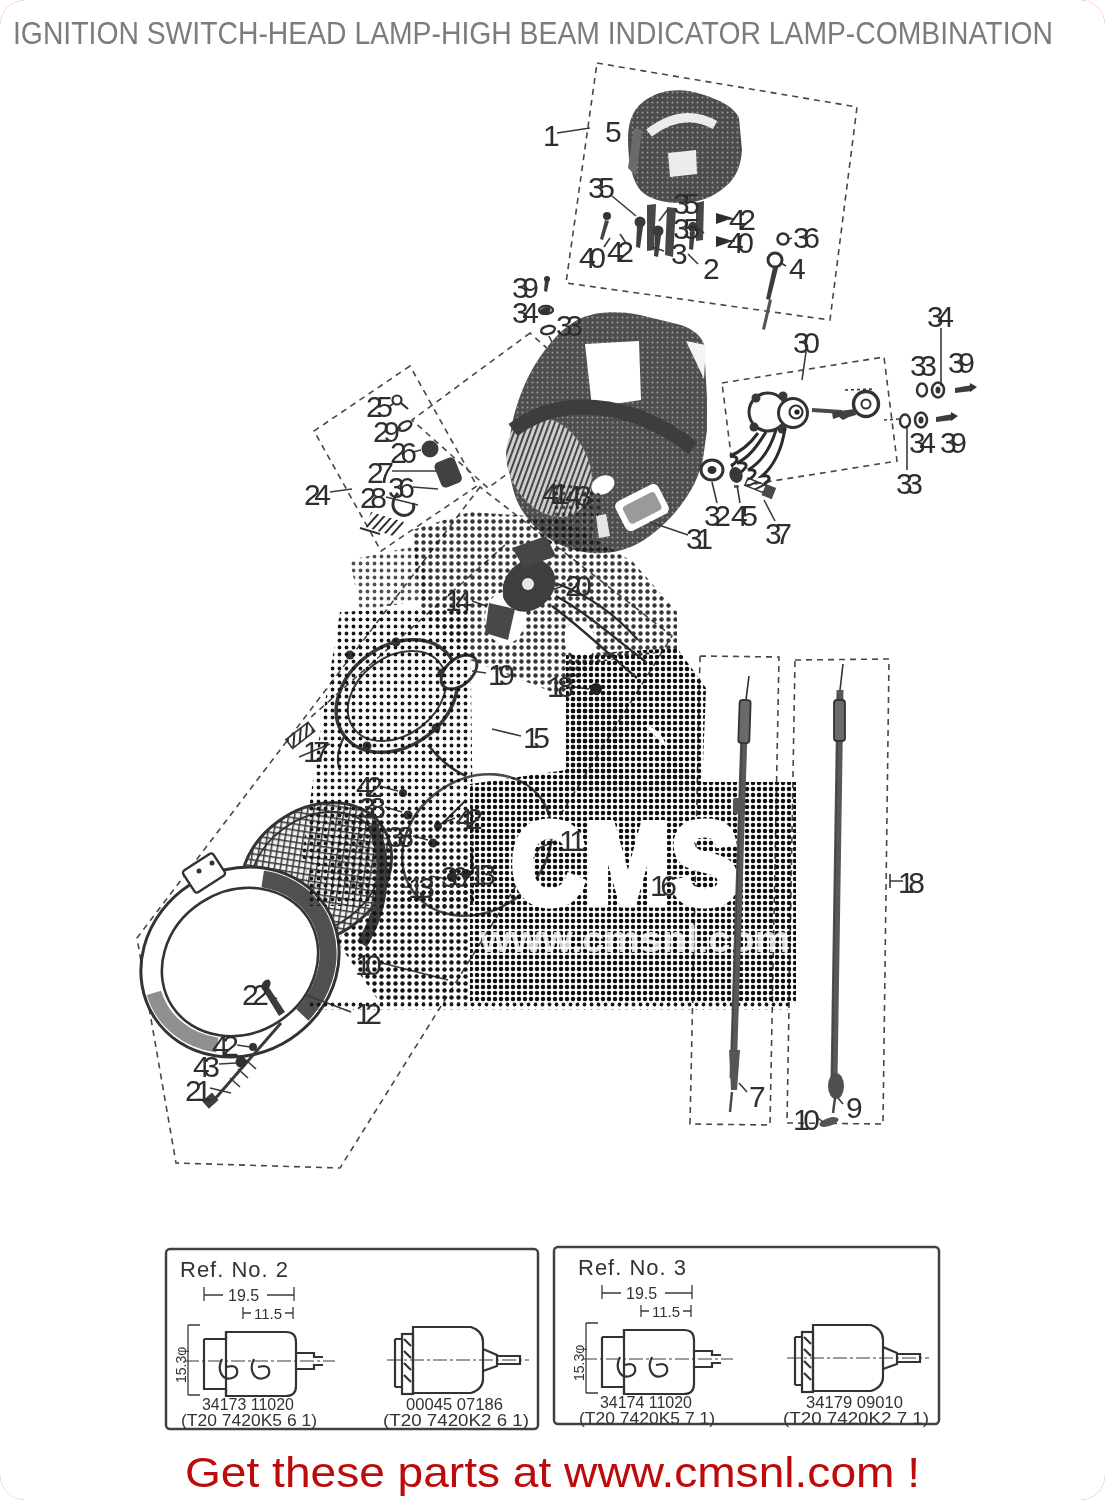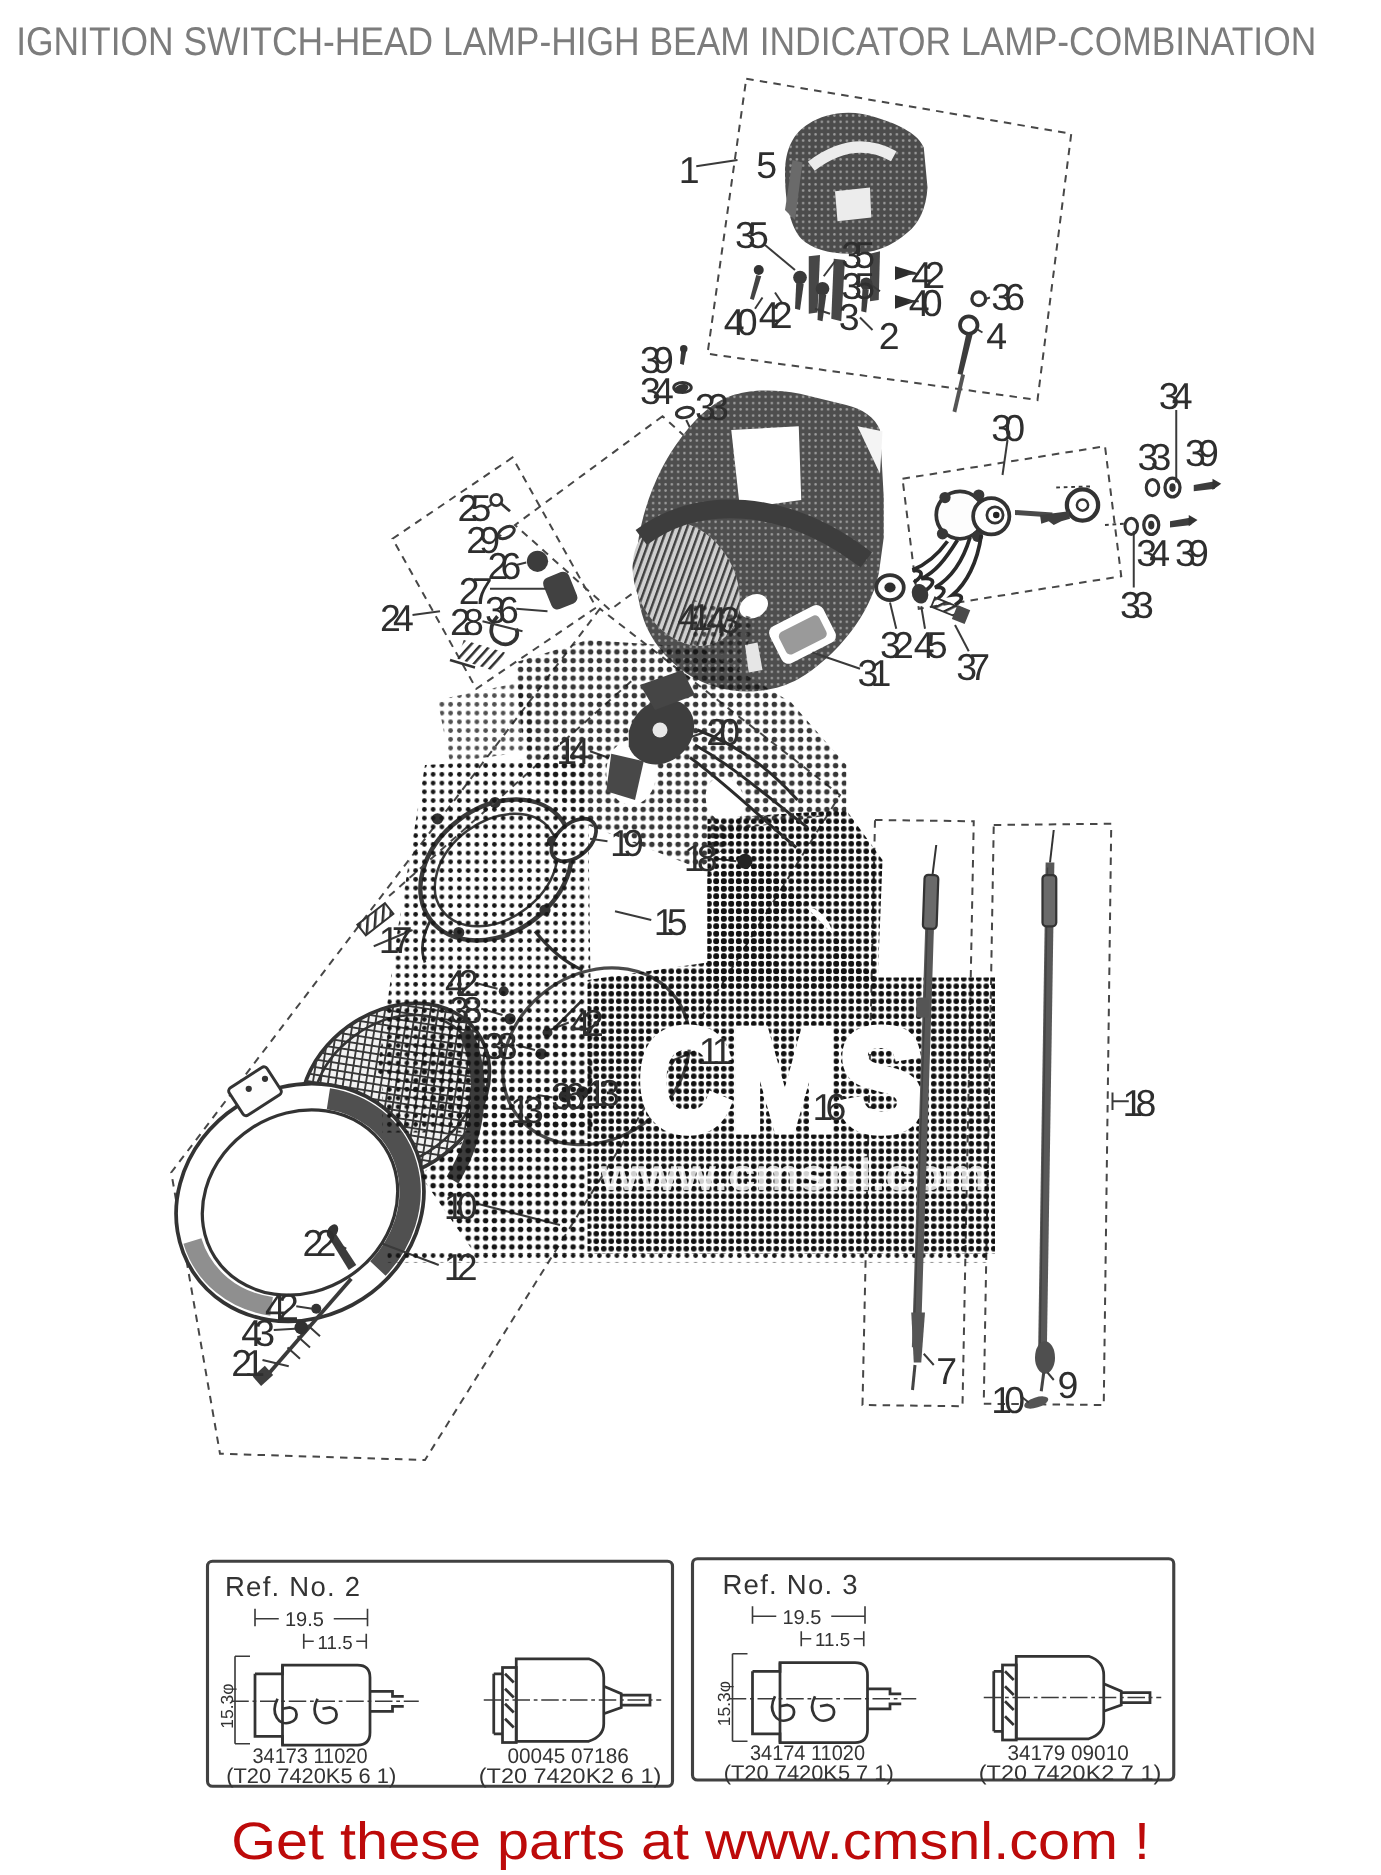--- a/index.html
+++ b/index.html
@@ -1,16 +1,16 @@
 <!DOCTYPE html>
 <html><head>
 <meta charset="utf-8">
 <style>
 html,body{margin:0;padding:0;background:#ffffff;}
-#page{position:relative;width:1105px;height:1500px;background:#ef4444;overflow:hidden;}
+#page{position:relative;width:1105px;height:1500px;background:#ef4444;overflow:hidden;border-radius:25px;}
 text{font-family:"Liberation Sans",sans-serif;}
 .lb{font-size:30px;fill:#2e2e2e;}
 .ld{stroke:#3a3a3a;stroke-width:1.6;fill:none;}
 .dash{stroke:#474747;stroke-width:1.6;fill:none;stroke-dasharray:6 5;}
 </style>
 </head>
 <body>
 <div id="page">
 <svg width="1105" height="1500" viewBox="0 0 1105 1500">
 <defs>

